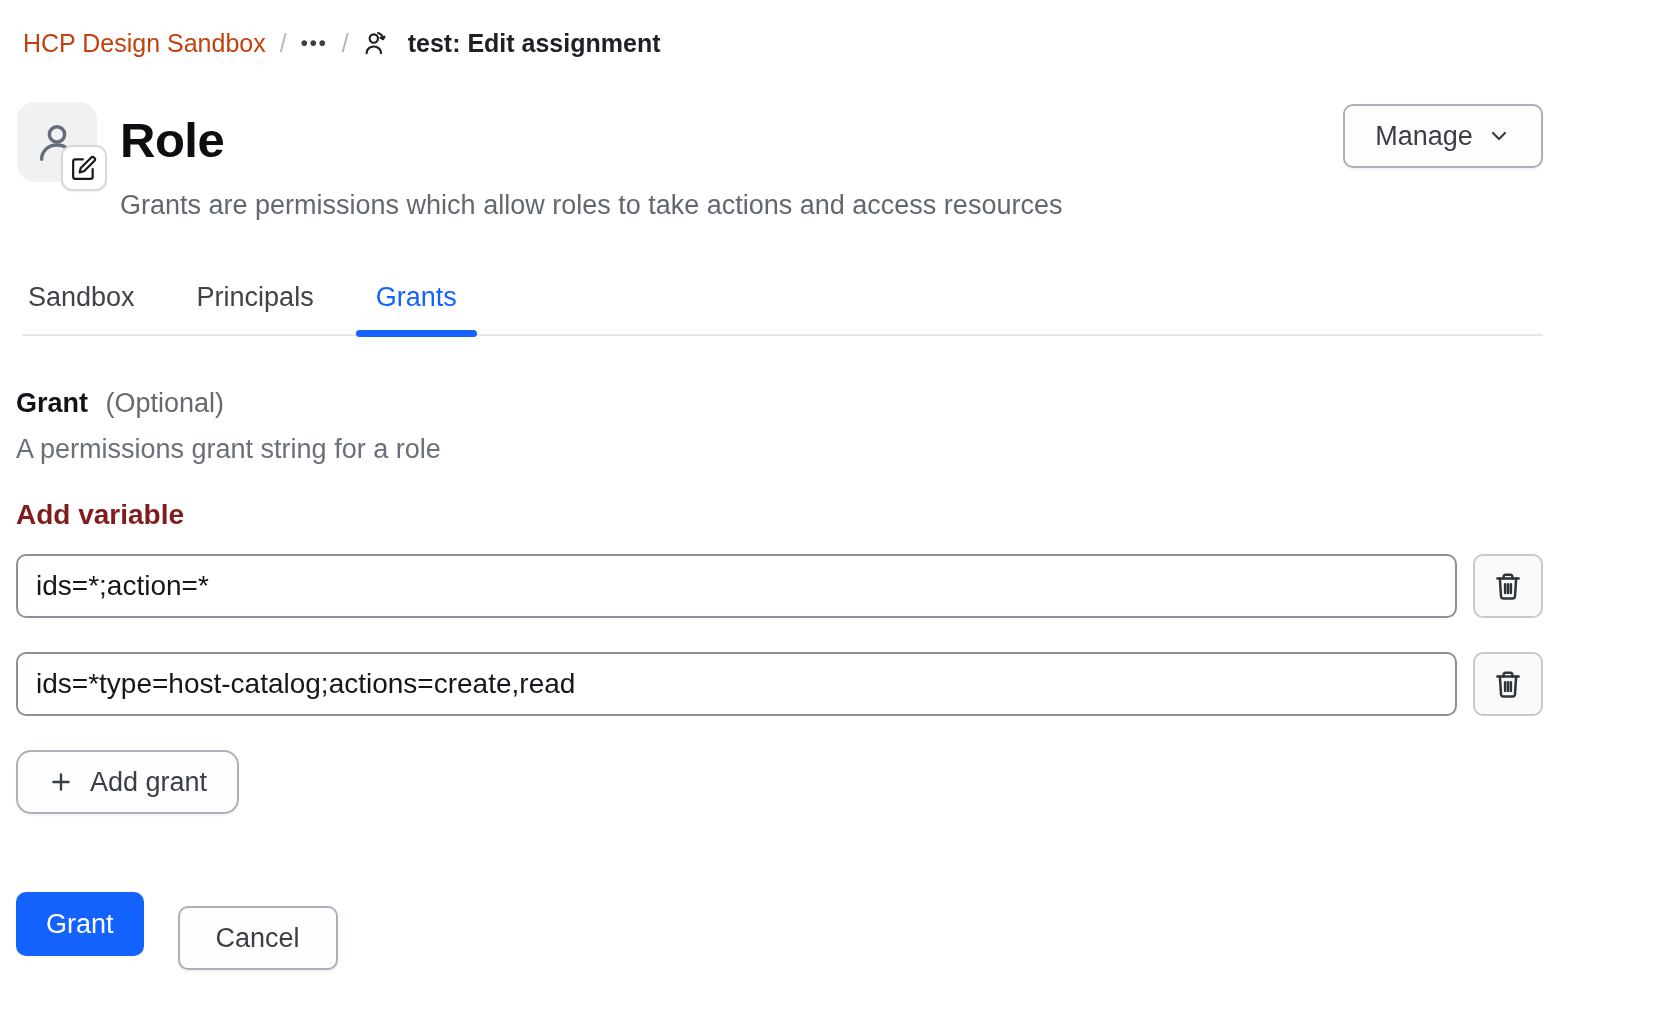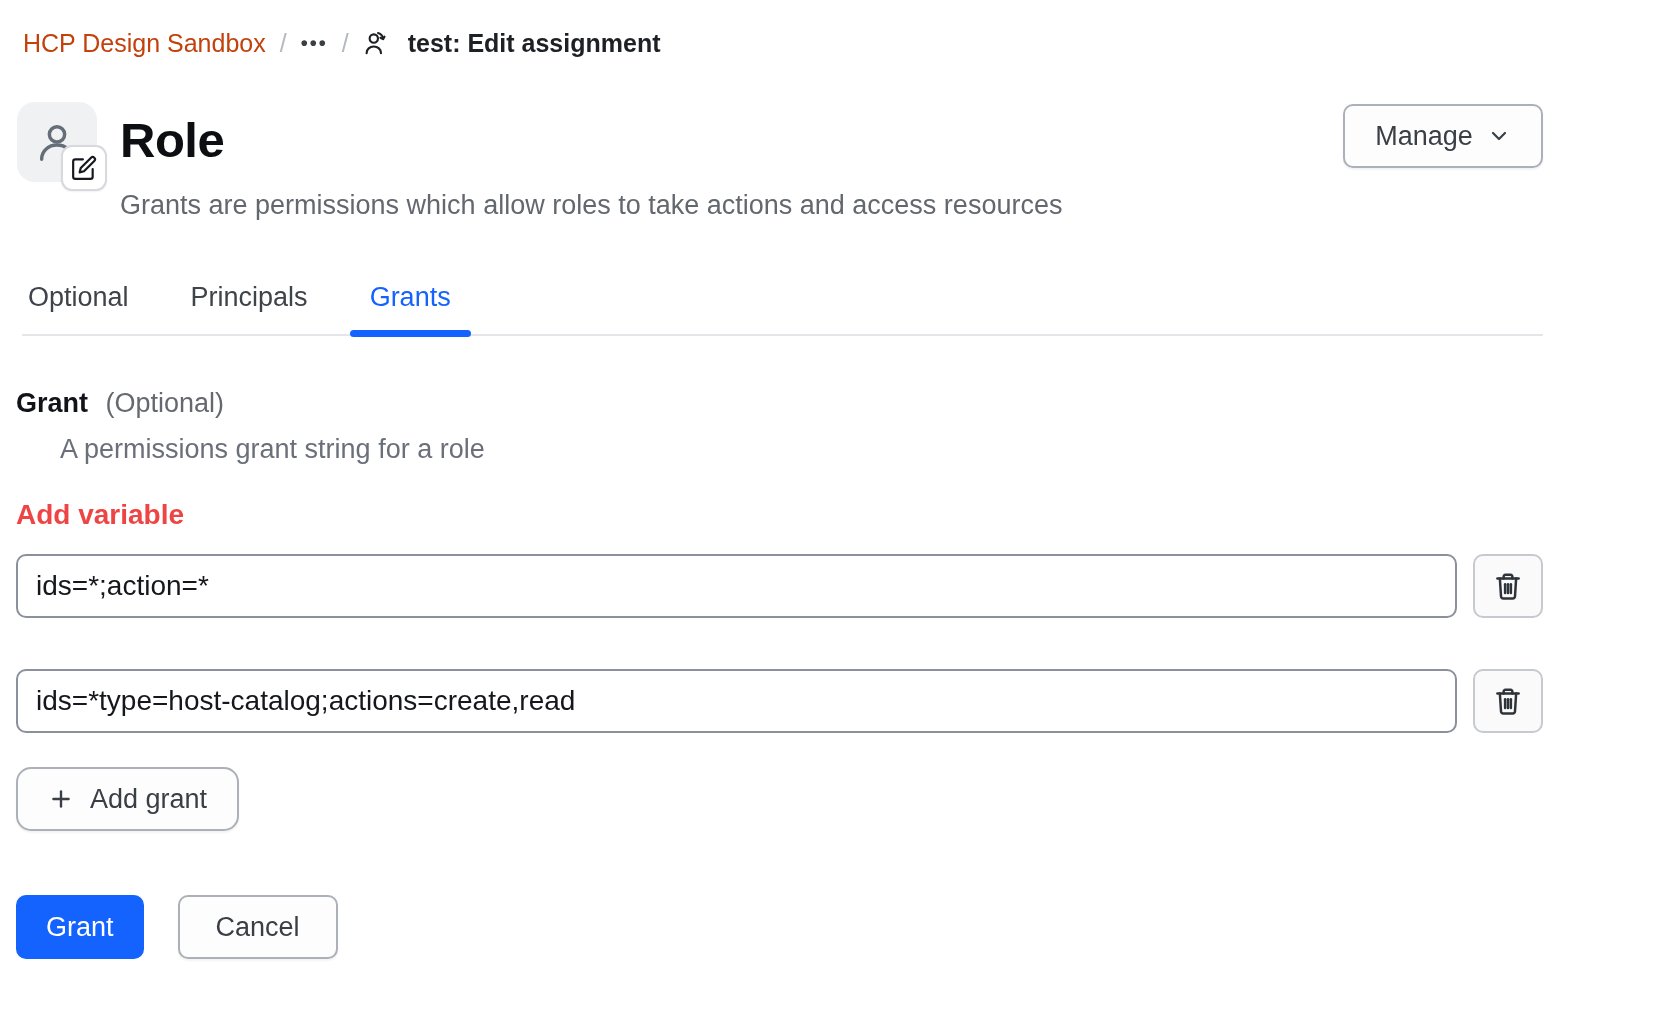--- a/index.html
+++ b/index.html
@@ -46,20 +46,21 @@
   .page-title { font-size: 49px; font-weight: 700; line-height: 76px; color: #0c0e12; letter-spacing: -0.5px; }
   .page-subtitle { margin-top: 10px; font-size: 27px; line-height: 34px; color: #63686f; }
 
   
   .btn-secondary {
     display: inline-flex; align-items: center; justify-content: center; gap: 14px;
     background: #fdfdfd; border: 2px solid #acb0b8; border-radius: 10px;
     font-size: 27px; font-weight: 500; color: #3a3f46;
     cursor: pointer; box-shadow: 0 2px 2px rgba(0,0,0,0.05);
     font-family: inherit;
+    margin-top: 28px;
   }
   .manage-btn { height: 64px; min-width: 200px; padding: 12px 26px; flex: 0 0 auto; margin-top: 2px; }
 
   
   .tabs {
     display: flex; gap: 50px; margin-top: 58px; margin-left: 6px;
     border-bottom: 2px solid #e4e6e9;
   }
   .tab {
     position: relative; padding: 0 6px 20px 6px;
@@ -69,26 +70,26 @@
   .tab.active { color: #1563ff; text-align: center; }
   .tab.active::after {
     content: ""; position: absolute; left: -14px; right: -14px; bottom: -3px;
     height: 7px; border-radius: 4px; background: #1563ff;
   }
 
   
   .grant-label-row { margin-top: 50px; font-size: 27px; line-height: 34px; }
   .grant-label { font-weight: 700; color: #111318; }
   .grant-optional { color: #65696f; margin-left: 10px; }
-  .grant-help { margin-top: 12px; font-size: 27px; line-height: 34px; color: #6a6f7a; margin-left: 44px; }
-  .add-variable { margin-top: 32px; font-size: 28px; line-height: 34px; font-weight: 700; color: #ef4444; }
+  .grant-help { margin-top: 12px; font-size: 27px; line-height: 34px; color: #6a6f7a; }
+  .add-variable { margin-top: 32px; font-size: 28px; line-height: 34px; font-weight: 700; color: #7f1d1d; }
 
   .grant-row { display: flex; align-items: stretch; gap: 16px; }
   .grant-row.first { margin-top: 22px; }
-  .grant-row.second { margin-top: 51px; justify-content: space-between; }
+  .grant-row.second { margin-top: 34px; justify-content: space-between; }
   .grant-input {
     flex: 1 1 auto; height: 64px;
     border: 2px solid #8b909b; border-radius: 10px;
     padding: 0 18px; font-size: 28px; color: #15171c;
     font-family: inherit; background: #fff; outline: none;
   }
   .trash-btn {
     flex: 0 0 70px; width: 70px; height: 64px;
     background: #fafafb; border: 2px solid #c6c9ce; border-radius: 10px;
     display: flex; align-items: center; justify-content: center;
@@ -161,21 +162,21 @@
         <span>Manage</span>
         <span>
           <svg width="24" height="24" viewBox="0 0 24 24" fill="none" stroke="#3a3f46" stroke-width="2.2" stroke-linecap="round" stroke-linejoin="round">
             <path d="M6 9l6 6 6-6"></path>
           </svg>
         </span>
       </button>
     </header>
 
     <div class="tabs">
-      <button class="tab">Optional</button>
+      <button class="tab">Sandbox</button>
       <button class="tab">Principals</button>
       <button class="tab active">Grants</button>
     </div>
 
     <section>
       <div class="grant-label-row">
         <span class="grant-label">Grant</span>
         <span class="grant-optional">(Optional)</span>
       </div>
       <p class="grant-help">A permissions grant string for a role</p>

